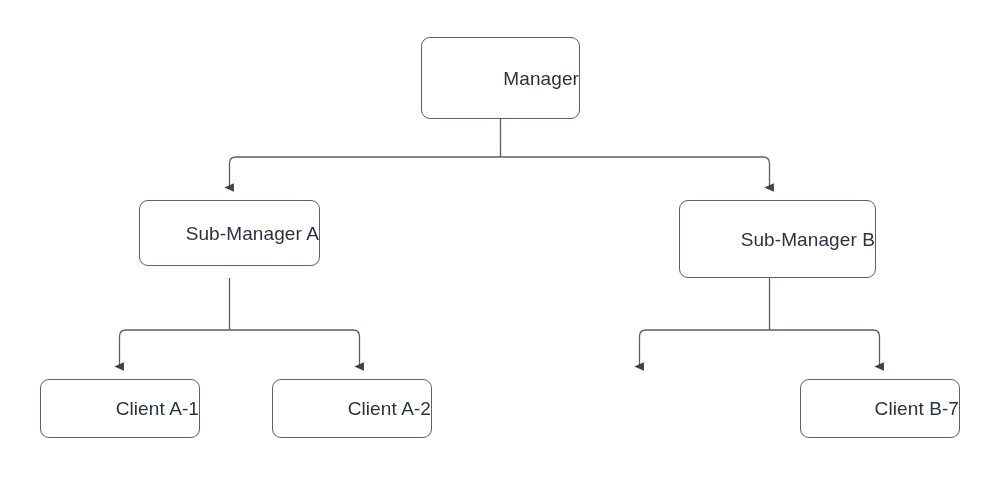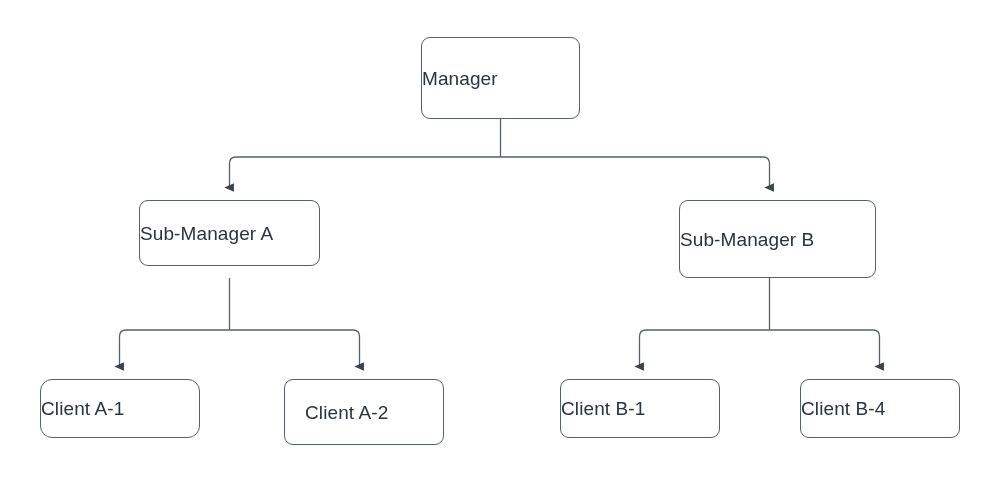--- a/index.html
+++ b/index.html
@@ -27,36 +27,36 @@
     height: 480px;
   }
   .node {
     position: absolute;
     box-sizing: border-box;
     background: #ffffff;
     border: 1.3px solid #57606e;
     border-radius: 9px;
     display: flex;
     align-items: center;
-    justify-content: flex-start;
+    justify-content: flex-end;
     z-index: 2;
   }
   .node-label {
     color: #2b3240;
     font-size: 19px;
     line-height: 1;
     letter-spacing: 0.1px;
     white-space: nowrap;
     text-align: center;
   }
   .node-root   { left: 421px; top: 37px;  width: 159px; height: 82px; }
   .node-mid-a  { left: 139px; top: 200px; width: 181px; height: 66px; }
   .node-mid-b  { left: 679px; top: 200px; width: 197px; height: 78px; }
-  .node-leaf-a1 { left: 40px;  top: 379px; width: 160px; height: 59px; border-radius: 12px; }
-  .node-leaf-a2 { left: 284px; top: 379px; width: 160px; height: 66px; padding-left: 20px; }
+  .node-leaf-a1 { left: 40px;  top: 379px; width: 160px; height: 59px; }
+  .node-leaf-a2 { left: 272px; top: 379px; width: 160px; height: 59px; padding-left: 20px; }
   .node-leaf-b1 { left: 560px; top: 379px; width: 160px; height: 59px; }
   .node-leaf-b2 { left: 800px; top: 379px; width: 160px; height: 59px; }
 </style>
 </head>
 <body>
 
 <div id="diagram-canvas">
 
   <svg id="edge-layer" width="1000" height="480" viewBox="0 0 1000 480" xmlns="http://www.w3.org/2000/svg">
     <defs>
@@ -100,21 +100,18 @@
   </div>
 
   <div class="node node-leaf-a1">
     <span class="node-label">Client A-1</span>
   </div>
 
   <div class="node node-leaf-a2">
     <span class="node-label">Client A-2</span>
   </div>
 
-  <div class="node node-leaf-b1">
-    <span class="node-label">Client B-1</span>
-  </div>
 
   <div class="node node-leaf-b2">
-    <span class="node-label">Client B-4</span>
+    <span class="node-label">Client B-7</span>
   </div>
 
 </div>
 
 </body></html>

